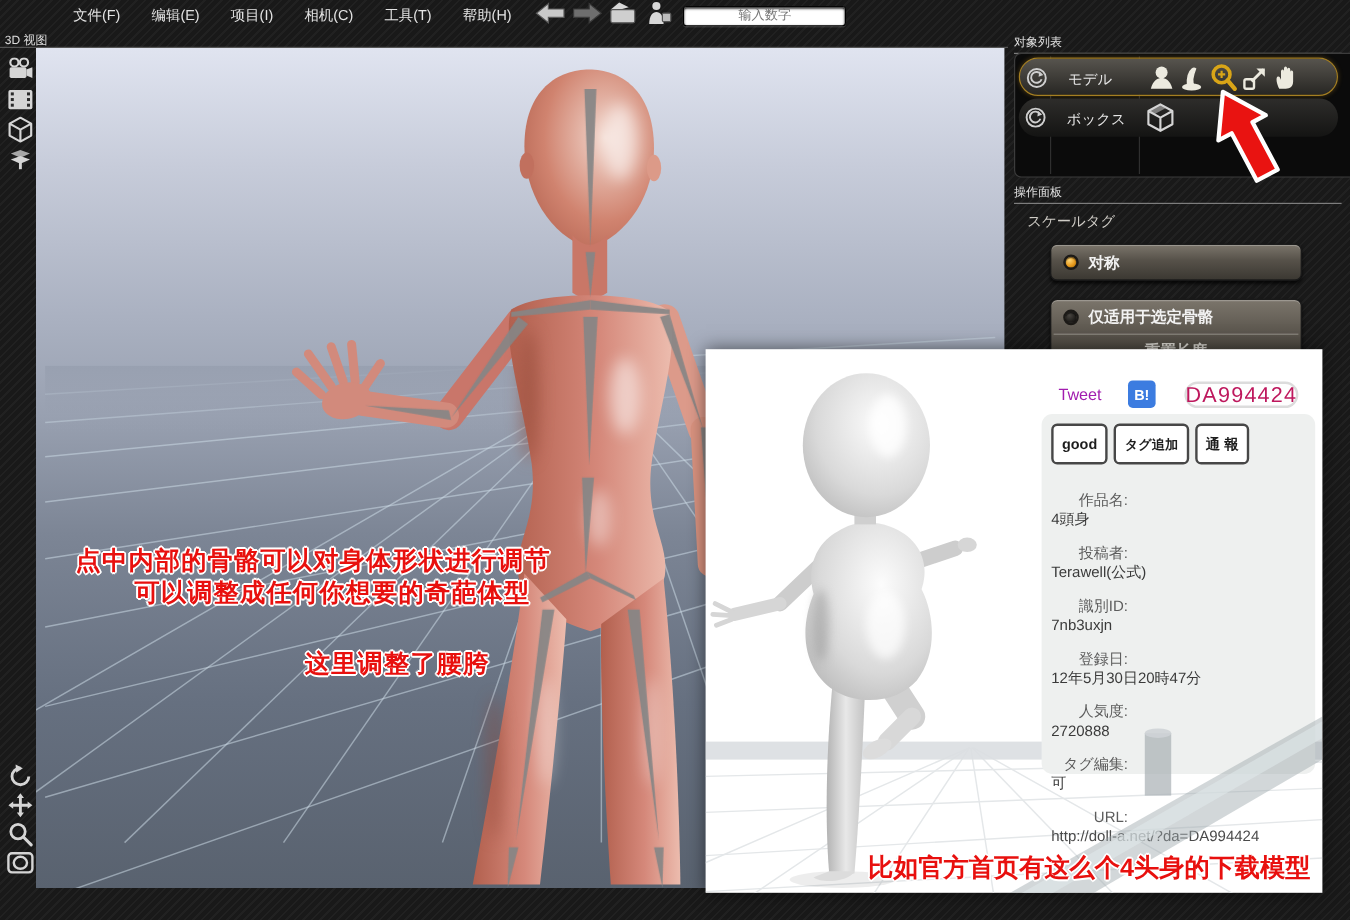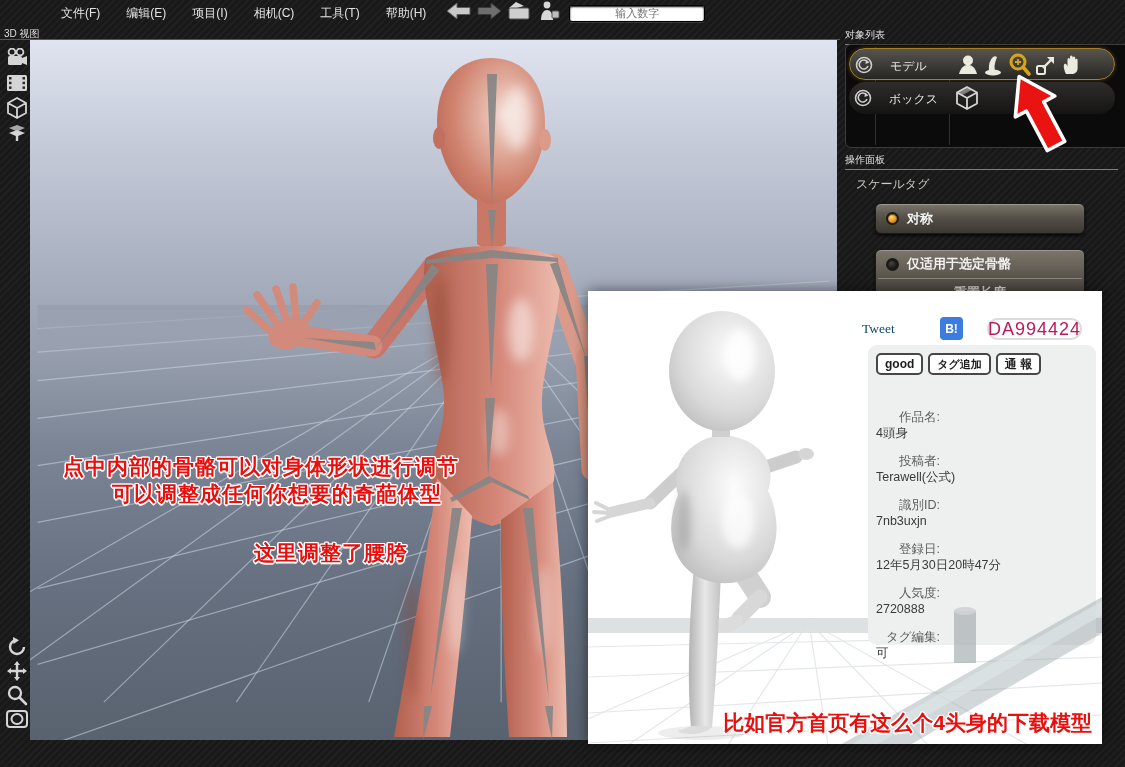--- a/index.html
+++ b/index.html
@@ -73,26 +73,26 @@
   .grp-row { height:28px; display:flex; align-items:center; cursor:pointer; }
   .grp-div { height:1px; background:#9a958c; margin:0 2px; opacity:.8; }
   .btn-label { font-size:13px; font-weight:bold; color:#f2f2f2; }
   .scale-tag { left:856px; top:176px; font-size:12px; color:#cfccc6; }
 
   
   .red-arrow { left:1002px; top:70px; width:72px; height:84px; transform:rotate(-28deg); pointer-events:none; }
 
   
   .popup { left:588px; top:291px; width:514px; height:453px; background:#ffffff; box-shadow:0 0 14px rgba(0,0,0,.55); overflow:hidden; }
-  .tweet-link { position:absolute; left:274px; top:30px; font-size:13.5px; color:#0c4a6e; cursor:pointer;font-family:Liberation Serif, serif; }
+  .tweet-link { position:absolute; left:294px; top:30px; font-size:13.5px; color:#a21caf; cursor:pointer; }
   .hatena-btn { position:absolute; left:352px; top:26px; width:23px; height:23px; background:#3c7ce0; border-radius:4px; color:#fff; font-weight:bold; font-size:12px; display:flex; align-items:center; justify-content:center; cursor:pointer; }
   .id-pill { position:absolute; left:399px; top:27px; width:95px; height:22px; border:2px solid #dcdcdc; border-radius:12px; background:#fefefe; color:#be185d; font-size:18px; display:flex; align-items:center; justify-content:center; letter-spacing:1px; }
   .info-panel { position:absolute; left:280px; top:54px; width:228px; height:300px; background:#eef0ef; border-radius:9px; }
   .pop-btns { position:absolute; left:288px; top:62px; display:flex; gap:5px; }
-  .pop-btn { height:22px; padding:0 7px; background:#fff; border:2px solid #474747; border-radius:5px; font-size:12px; font-weight:bold; color:#1d1d1d; display:flex; align-items:center; cursor:pointer; white-space:nowrap; }
+  .pop-btn { height:34px; padding:0 7px; background:#fff; border:2px solid #474747; border-radius:5px; font-size:12px; font-weight:bold; color:#1d1d1d; display:flex; align-items:center; cursor:pointer; white-space:nowrap; }
   .info-rows { position:absolute; left:288px; top:118px; width:214px; }
   .info-row { display:flex; margin-bottom:12px; font-size:12.5px; line-height:16px;flex-direction:column; }
   .info-row .lbl { width:64px; text-align:right; color:#5c5c5c; flex:none; margin-right:9px; }
   .info-row .val { color:#3a3a3a; word-break:break-all; }
   .pop-caption {
     position:absolute; right:10px; top:418px; color:#e8100e; font-weight:bold; font-size:21px; white-space:nowrap;
     text-shadow:-1.5px 0 #fff, 1.5px 0 #fff, 0 -1.5px #fff, 0 1.5px #fff, -1px -1px #fff, 1px 1px #fff, -1px 1px #fff, 1px -1px #fff;
   }
 </style>
 </head>
@@ -481,20 +481,24 @@
         <span class="val">12年5月30日20時47分</span>
       </div>
     <div class="info-row">
         <span class="lbl">人気度:</span>
         <span class="val">2720888</span>
       </div>
     <div class="info-row">
         <span class="lbl">タグ編集:</span>
         <span class="val">可</span>
       </div>
+    <div class="info-row">
+        <span class="lbl">URL:</span>
+        <span class="val" style="color:#4a4a4a">http://doll-a.net/?da=DA994424</span>
+      </div>
   </div>
 
   <svg style="position:absolute;left:0;top:0;pointer-events:none" width="514" height="454" viewBox="0 0 514 454">
     <rect x="366" y="320" width="22" height="52" fill="#a8afb3" opacity=".7"></rect>
     <ellipse cx="377" cy="320" rx="11" ry="4" fill="#ced3d6" opacity=".9"></ellipse>
     <polygon points="252,454 322,454 514,342 514,306" fill="#9ba6ab" opacity=".45"></polygon>
     <polygon points="262,454 288,454 514,324 514,310" fill="#e0e7ea" opacity=".6"></polygon>
   </svg>
 
   <div class="pop-caption">比如官方首页有这么个4头身的下载模型</div>

